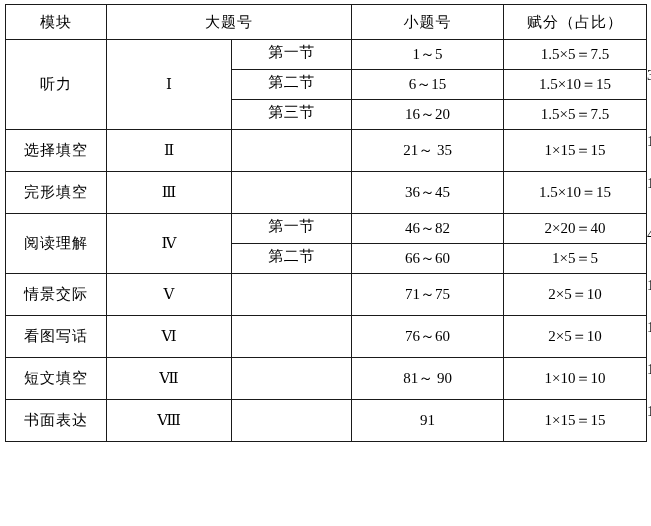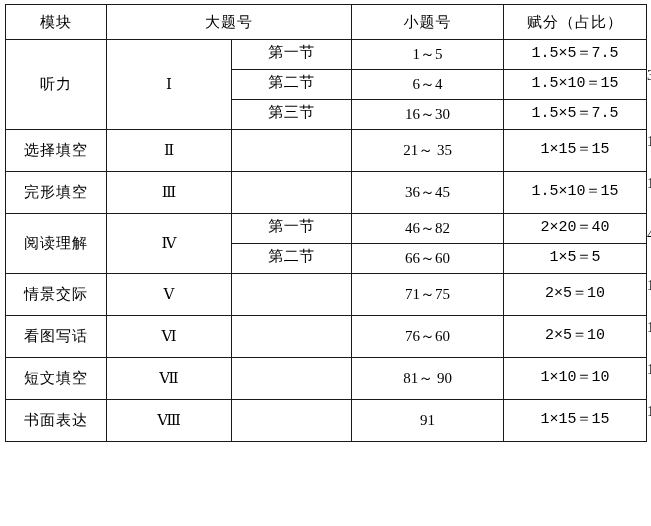--- a/index.html
+++ b/index.html
@@ -60,21 +60,20 @@
   .cell-section {
     font-size: 15px;
     letter-spacing: 0.5px;
     font-family: Liberation Mono, monospace;
   }
   .cell-range {
     font-size: 15px;
   }
   .cell-calc {
     font-size: 15px;
-    font-family: Liberation Mono, monospace;
   }
   .cell-total {
     font-size: 15px;
     line-height: 1.45;
   }
   .total-main { display: block; }
   .total-pct { display: block; }
   tr.r-h { height: 30px; }
   tr.r-tall { height: 42px; }
 </style>
@@ -105,26 +104,26 @@
           <td class="cell-section">第一节</td>
           <td class="cell-range">1～5</td>
           <td class="cell-calc">1.5×5＝7.5</td>
           <td class="cell-total" rowspan="3">
             <span class="total-main">30</span>
             <span class="total-pct">（20％）</span>
           </td>
         </tr>
         <tr class="r-h">
           <td class="cell-section">第二节</td>
-          <td class="cell-range">6～4</td>
+          <td class="cell-range">6～15</td>
           <td class="cell-calc">1.5×10＝15</td>
         </tr>
         <tr class="r-h">
           <td class="cell-section">第三节</td>
-          <td class="cell-range">16～30</td>
+          <td class="cell-range">16～20</td>
           <td class="cell-calc">1.5×5＝7.5</td>
         </tr>
         <tr class="r-tall">
           <td class="cell-module" rowspan="1">选择填空</td>
           <td class="cell-major-num" rowspan="1">Ⅱ</td>
           <td class="cell-section"></td>
           <td class="cell-range">21～ 35</td>
           <td class="cell-calc">1×15＝15</td>
           <td class="cell-total" rowspan="1">
             <span class="total-main">15</span>

